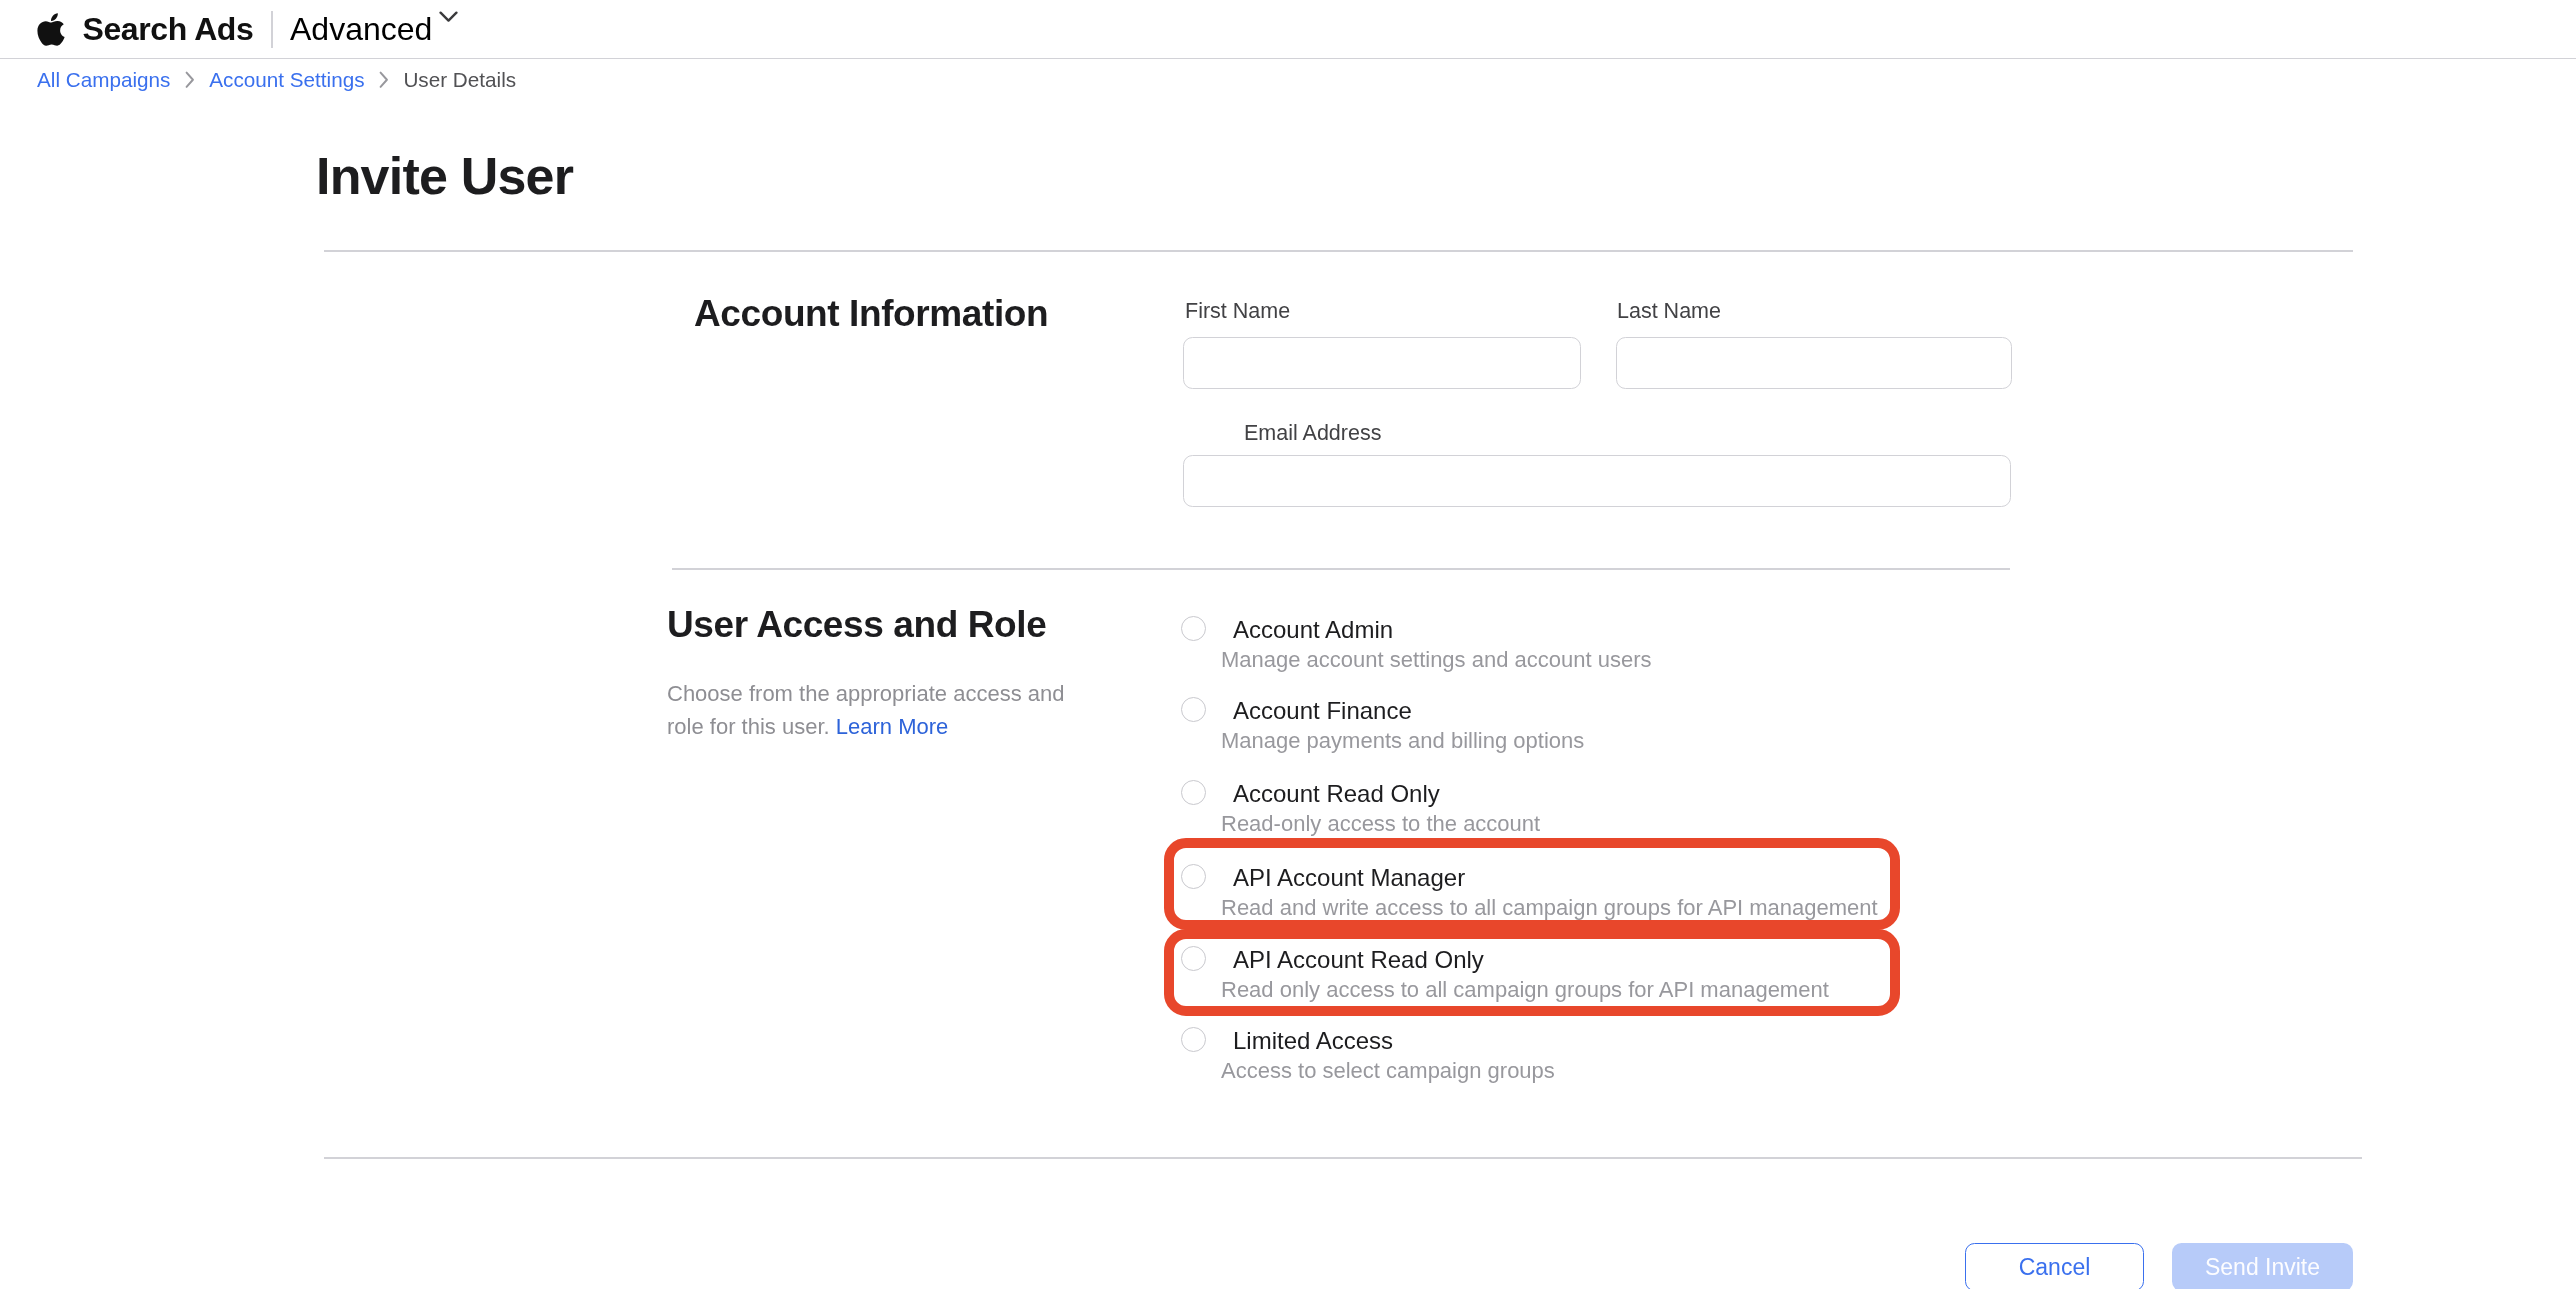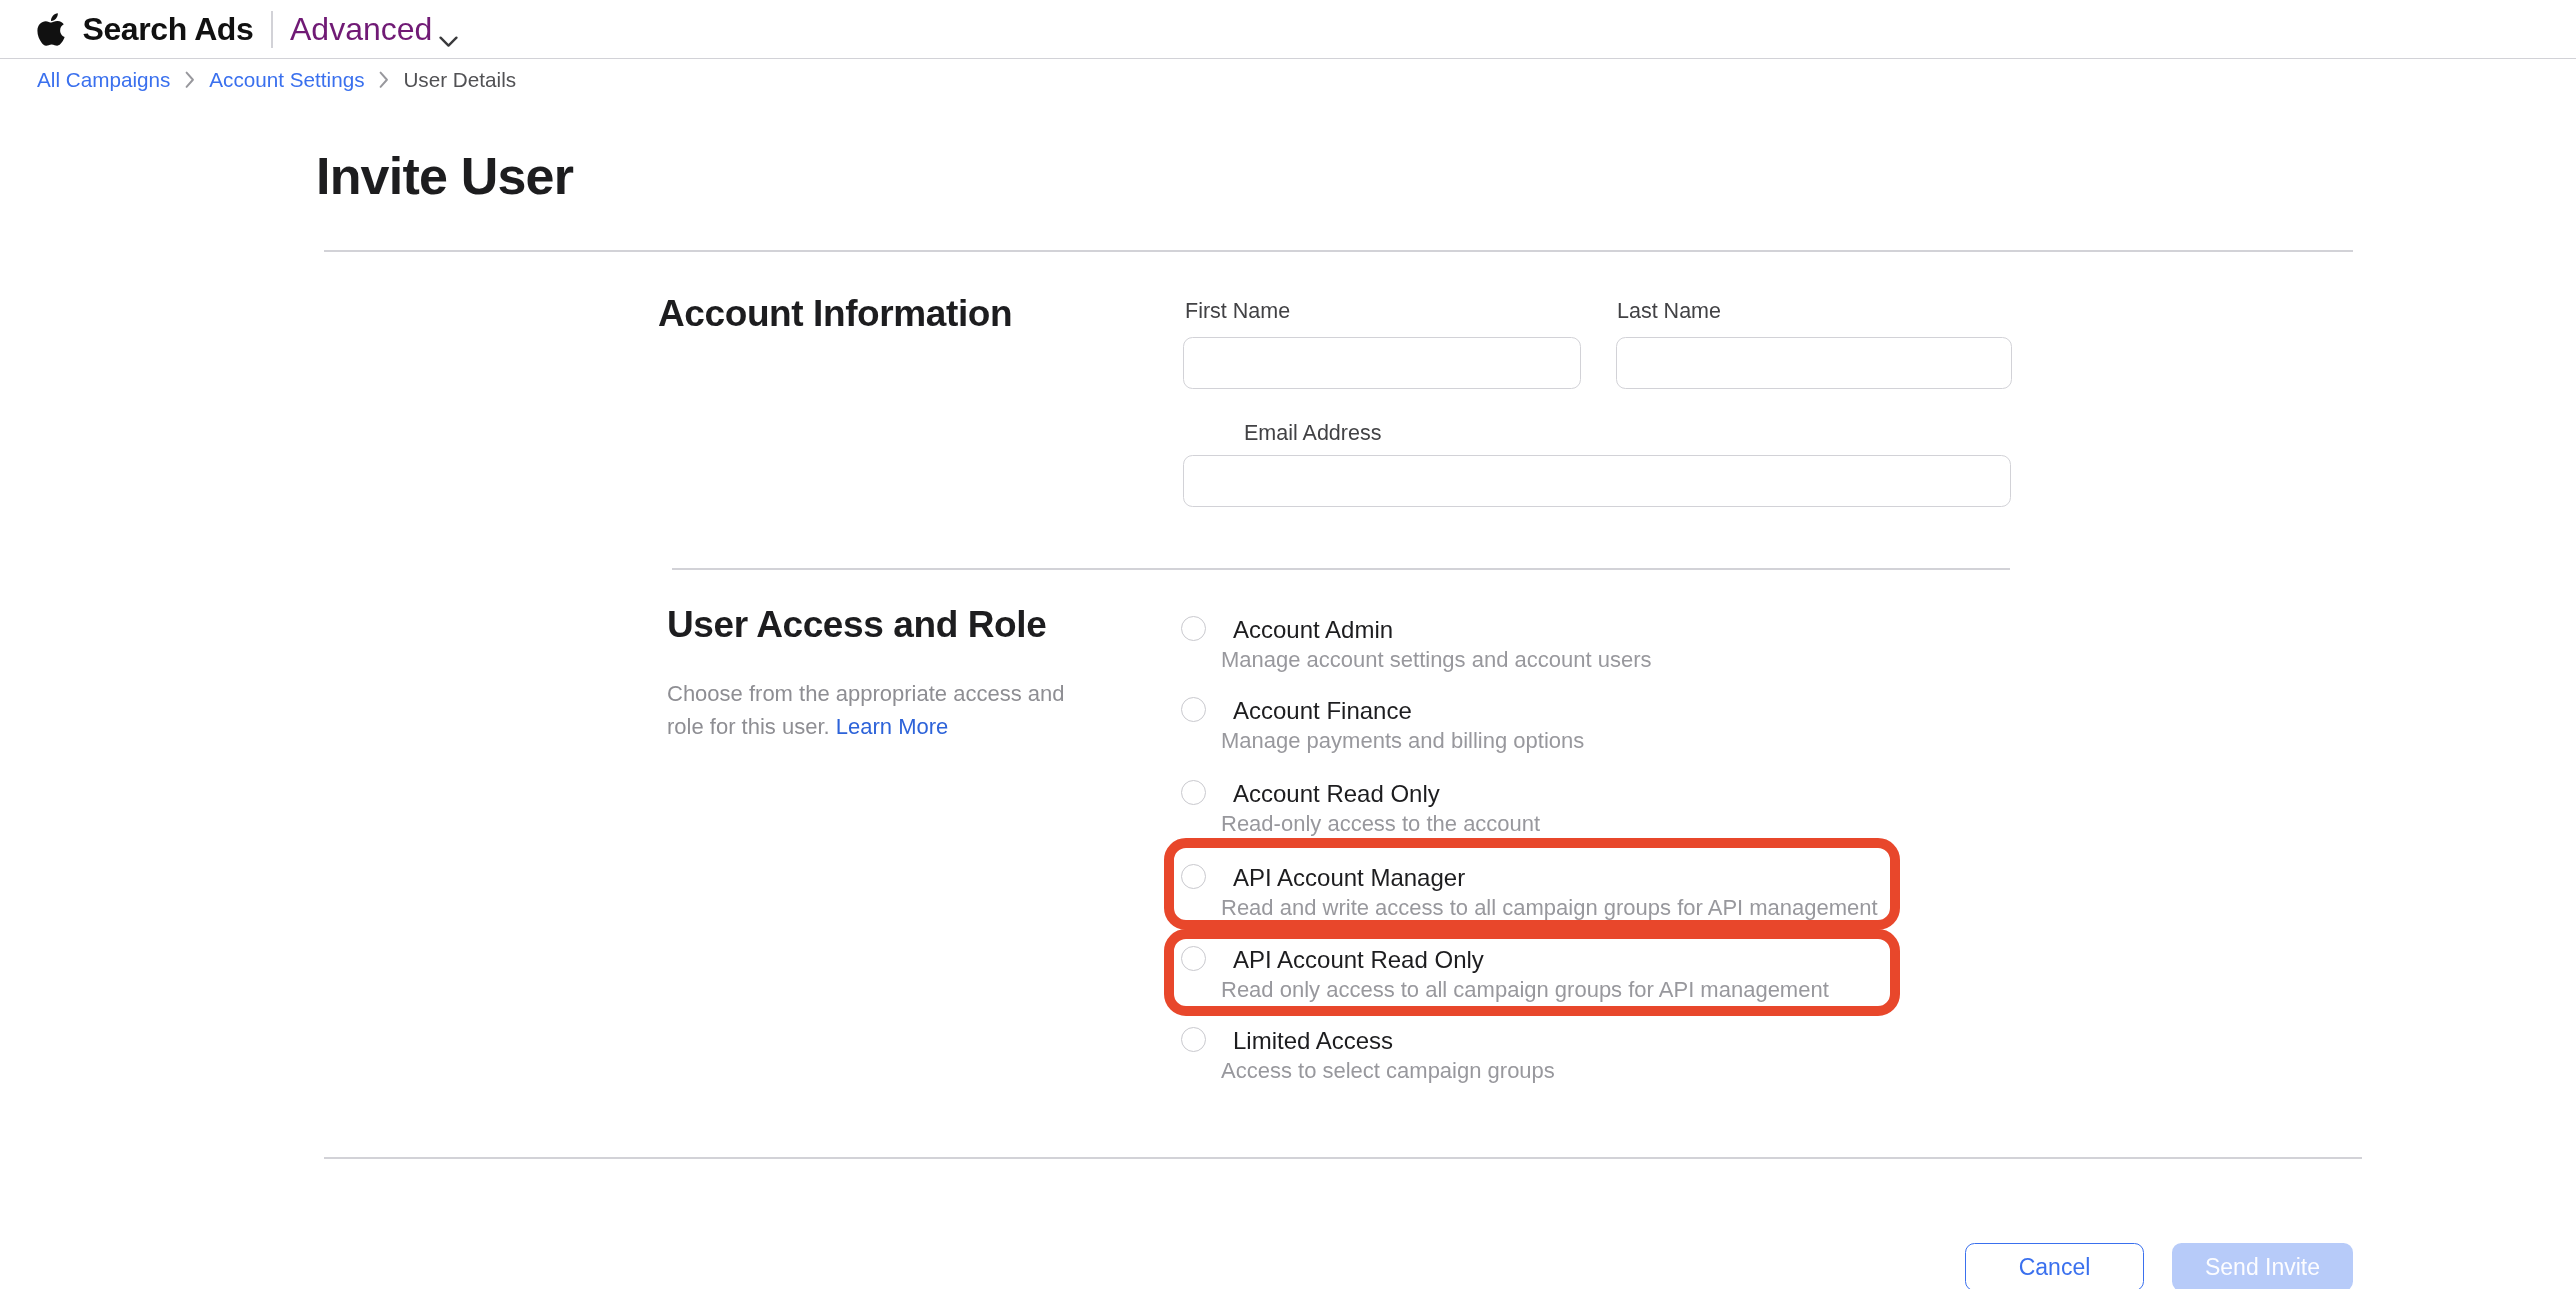--- a/index.html
+++ b/index.html
@@ -25,21 +25,21 @@
     background: #fff;
   }
   .header-left {
     position: absolute; left: 37px; top: 0; height: 59px;
     display: flex; align-items: center; gap: 17.5px;
   }
   .apple-logo svg { display: block; height: 37px; width: auto; fill: #111; }
   .brand { font-size: 32px; font-weight: 700; letter-spacing: -0.4px; color: #111; }
   .vsep { width: 1.6px; height: 37px; background: #d2d2d7; }
   .vsep-sm { width: 1.6px; height: 30px; background: #d2d2d7; }
-  .product { font-size: 32px; font-weight: 400; color: #701a75; display: flex; align-items: flex-end; gap: 7px; cursor: pointer; }
+  .product { font-size: 32px; font-weight: 400; color: #000000; display: flex; align-items: flex-start; gap: 7px; cursor: pointer; }
   .chev-down svg { display: block; }
 
   .header-right {
     position: absolute; right: 29px; top: 0; height: 59px;
     display: flex; align-items: center; gap: 19px;
   }
   .org-name { font-size: 21.5px; color: #6e6e73; }
   .user-menu { font-size: 21.5px; color: #3a70ee; display: flex; align-items: center; gap: 8px; cursor: pointer; }
 
   
@@ -58,21 +58,21 @@
     font-size: 52px; font-weight: 700; letter-spacing: -0.8px; color: #1d1d1f;
   }
 
   .divider { position: absolute; height: 1.6px; background: #d2d2d7; }
   .divider-1 { left: 324px; top: 250px; width: 2029px; }
   .divider-2 { left: 672px; top: 568px; width: 1338px; }
   .divider-3 { left: 324px; top: 1157px; width: 2038px; }
 
   
   .section-heading { position: absolute; font-size: 37px; font-weight: 700; letter-spacing: -0.4px; color: #1d1d1f; }
-  .heading-account { left: 658px; top: 293px; }
+  .heading-account { left: 694px; top: 293px; }
   .heading-access { left: 667px; top: 604px; }
 
   .field-label { position: absolute; font-size: 21.5px; color: #424245; }
   .lbl-first { left: 1185px; top: 299px; }
   .lbl-last  { left: 1617px; top: 299px; }
   .lbl-email { left: 1235px; top: 421px; margin-left: 9px; }
 
   .text-input {
     position: absolute; height: 52px;
     border: 1.6px solid #d2d2d7; border-radius: 9.5px; background: #fff;

